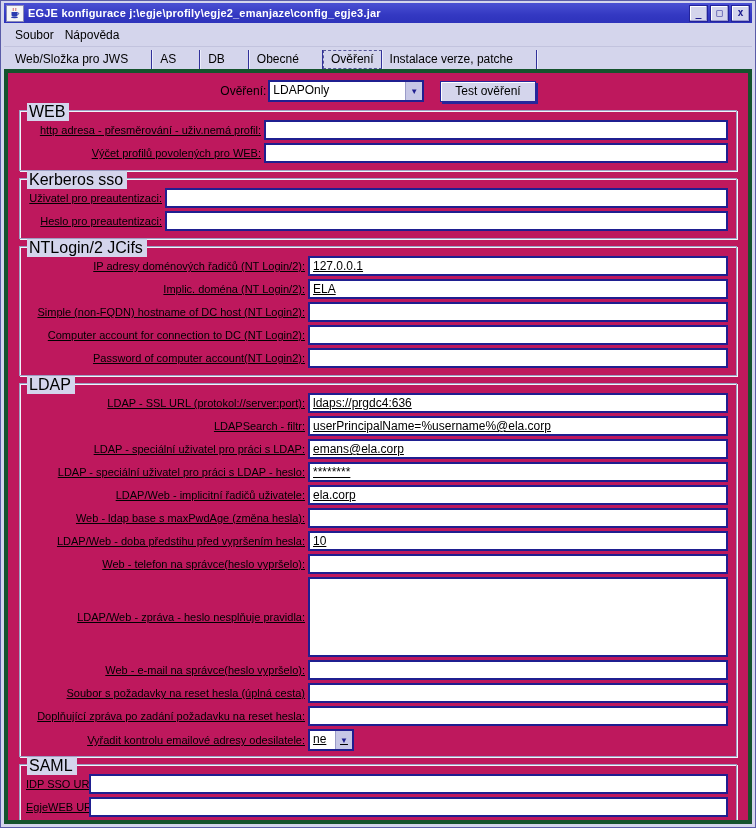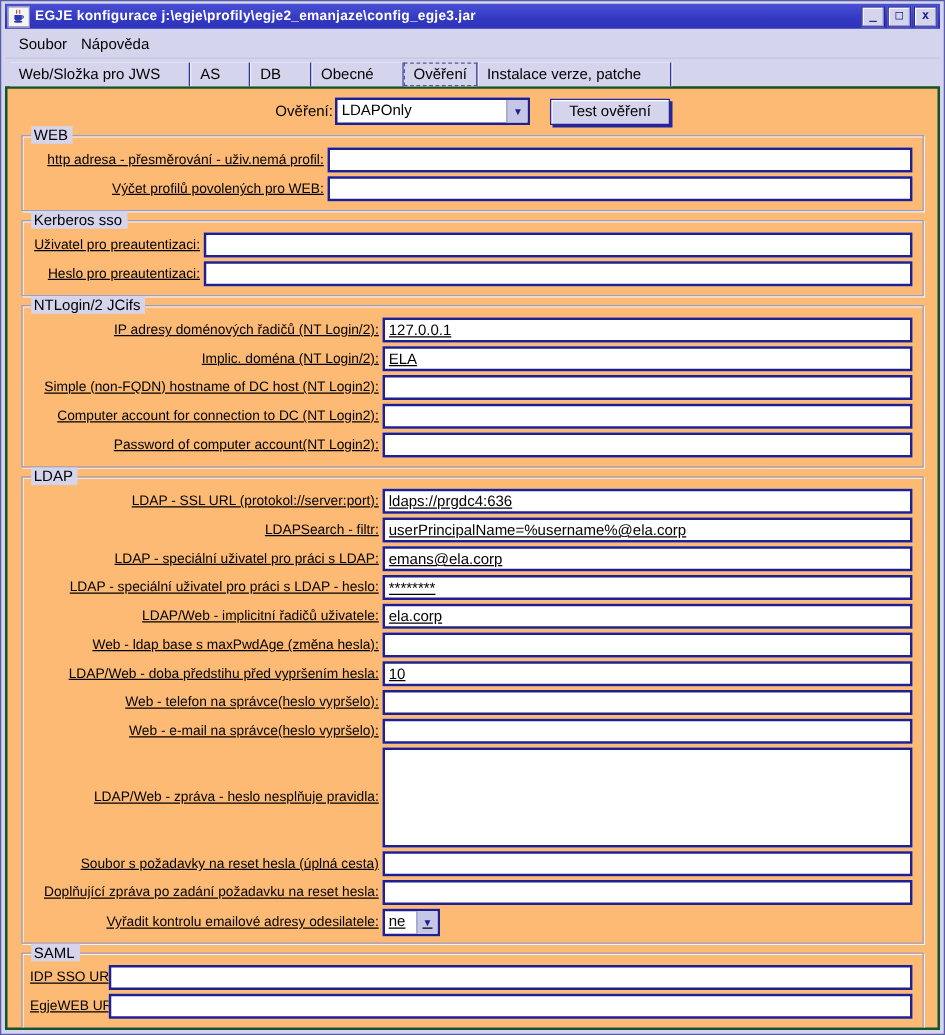--- a/index.html
+++ b/index.html
@@ -52,21 +52,21 @@
     padding:2px 23px 3px 8px;color:#000;position:relative;
     border-right:1px solid #31319a;box-shadow:1px 0 0 #eceefc;
     white-space:nowrap;
   }
   .tab.selected{
     border:1px dashed #55559a;border-right:1px solid #31319a;
     padding:1px 7px 2px 7px;background:#d4d5ec;
   }
   
   .content{
-    flex:1;border:2px solid #14532d;background:#fdba74;
+    flex:1;border:4px solid #14532d;background:#be185d;
     padding:2px 4px 2px 4px;overflow:hidden;
   }
   
   .auth-row{
     display:flex;align-items:center;justify-content:center;
     margin:4px 0 3px 0;height:24px;
   }
   .auth-row .lbl{font-size:12px;margin-right:2px;}
   
   .combo{
@@ -90,21 +90,21 @@
   
   .group{
     position:relative;
     border:1px solid #9d9ec2;
     box-shadow:inset 1px 1px 0 #f2f3fb, 1px 1px 0 #f2f3fb;
     margin:7px 7px 6px 7px;
     padding:9px 8px 4px 6px;
   }
   .group-title{
     position:absolute;top:-8px;left:7px;background:#d4d5ec;
-    padding:0 4px 0 2px;font-size:12px;color:#000;white-space:nowrap;
+    padding:0 4px 0 2px;font-size:16px;color:#000;white-space:nowrap;
   }
   .row{display:flex;align-items:center;margin:0 0 3px 0;text-decoration:underline;}
   .row .lbl{
     text-align:right;padding-right:3px;font-size:11px;color:#000;
     white-space:nowrap;overflow:hidden;flex:0 0 auto;
   }
   .row input, .row textarea{
     flex:1;border:2px solid #1f1f90;background:#fff;
     font-family:"Liberation Sans",sans-serif;font-size:12px;color:#000;
     padding:0 3px;outline:none;min-width:0;
@@ -242,26 +242,26 @@
       </div>
       <div class="row">
         <span class="lbl">LDAP/Web - doba předstihu před vypršením hesla:</span>
         <input value="10" style="">
       </div>
       <div class="row">
         <span class="lbl">Web - telefon na správce(heslo vypršelo):</span>
         <input value="" style="">
       </div>
       <div class="row">
-        <span class="lbl">Web - e-mail na správce(heslo vypršelo):</span>
-        <input value="" style="">
-      </div>
-      <div class="row">
         <span class="lbl">LDAP/Web - zpráva - heslo nesplňuje pravidla:</span>
         <textarea style=""></textarea>
+      </div>
+      <div class="row">
+        <span class="lbl">Web - e-mail na správce(heslo vypršelo):</span>
+        <input value="" style="">
       </div>
       <div class="row">
         <span class="lbl">Soubor s požadavky na reset hesla (úplná cesta)</span>
         <input value="" style="">
       </div>
       <div class="row">
         <span class="lbl">Doplňující zpráva po zadání požadavku na reset hesla:</span>
         <input value="" style="">
       </div>
       <div class="row combo-row">

